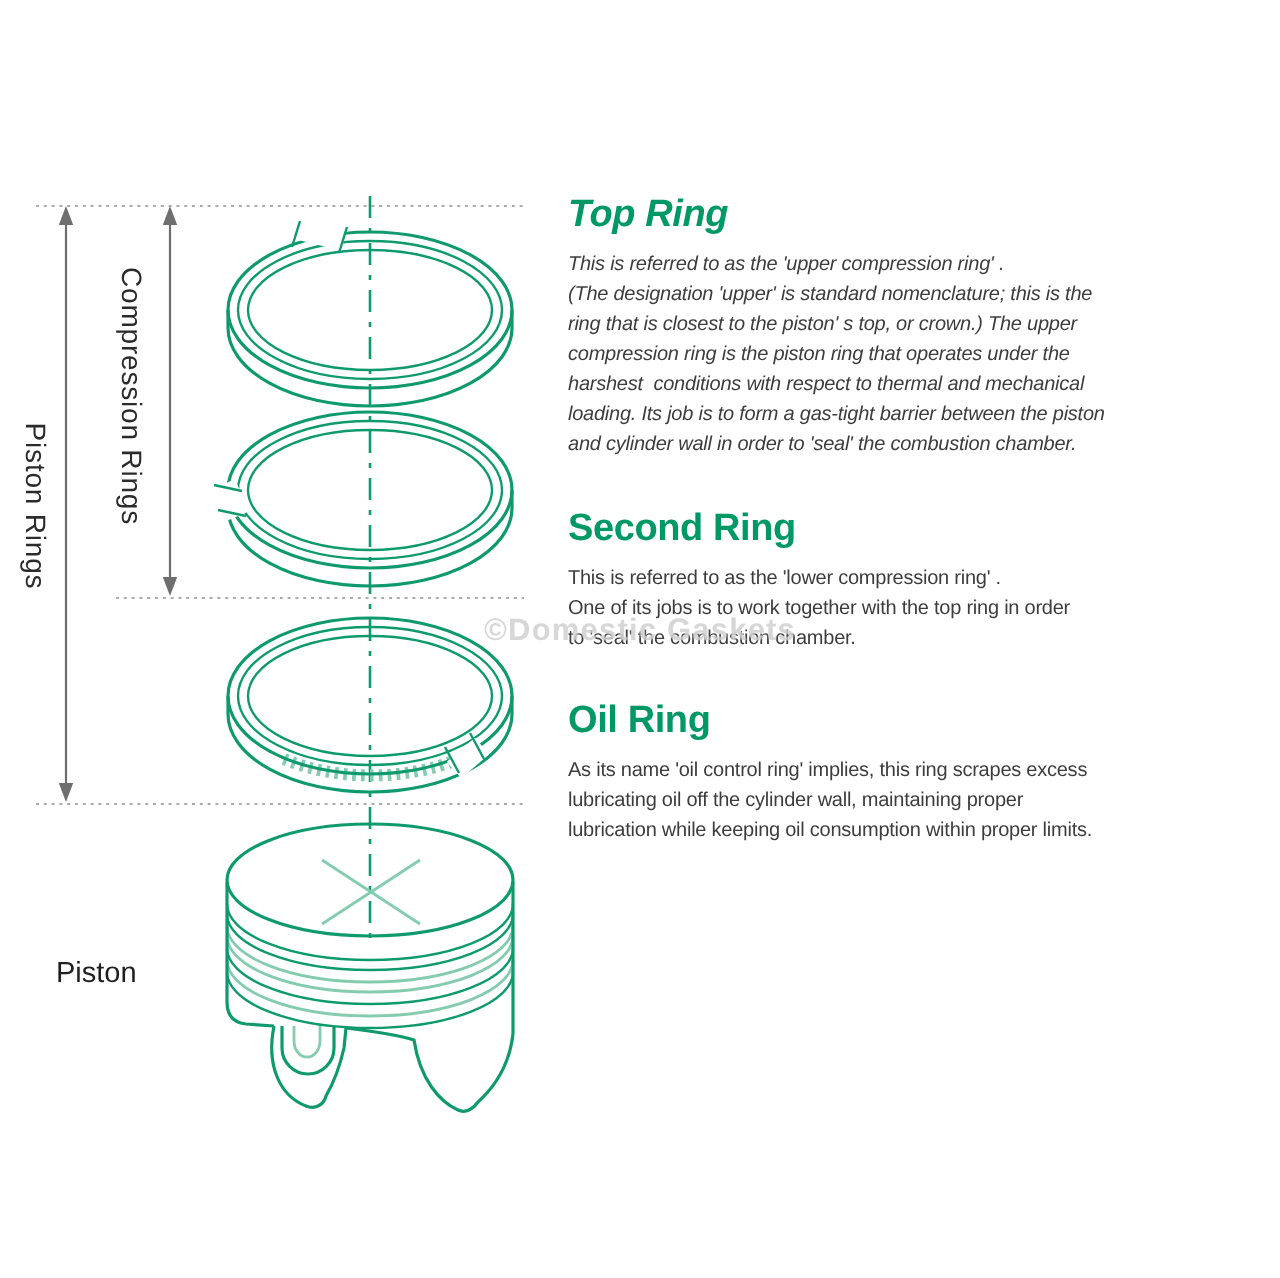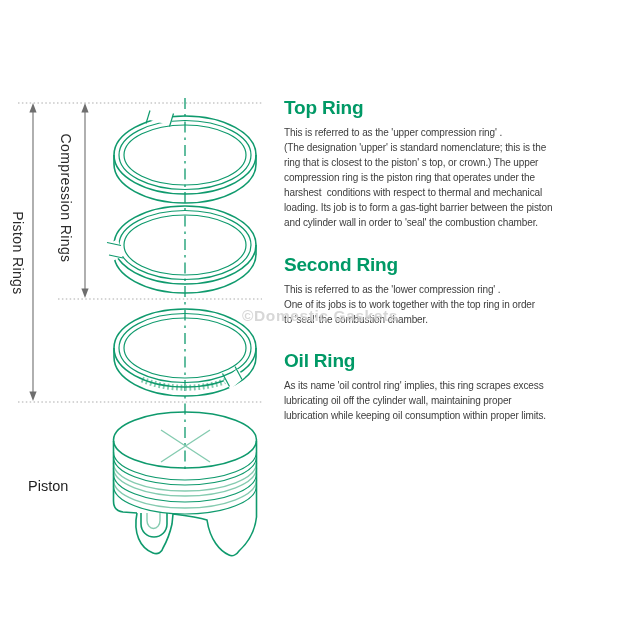--- a/index.html
+++ b/index.html
@@ -109,21 +109,21 @@
       <path class="g1" d="M137,513 C133,533 140,548 153,553 C158,555 162,552 163,548 C167,541 170,533 172,524 L173,514"></path>
       <path class="g1" d="M141,513 L141,524 A13,13 0 0 0 167,524 L167,513"></path>
       <path class="lg" d="M147,513 L147,520.5 A6.5,8 0 0 0 160,520.5 L160,513"></path>
       <path class="g1" d="M173,514 C190,516 201,518 207,520 C210,540 220,551 229,555 C233,557 237,554 239,551 C250,541 255,530 256.5,517"></path>
       <path class="g1" d="M256.5,441 L256.5,517"></path>
     </g>
 
     <text class="plabel" x="28" y="491">Piston</text>
   </svg>
 
-  <div class="section" style="top:97px;">
+  <div class="section" style="top:97px;font-style:italic;">
     <h2>Top Ring</h2>
     <p>This is referred to as the 'upper compression ring' .
 (The designation 'upper' is standard nomenclature; this is the
 ring that is closest to the piston' s top, or crown.) The upper
 compression ring is the piston ring that operates under the
 harshest  conditions with respect to thermal and mechanical
 loading. Its job is to form a gas-tight barrier between the piston
 and cylinder wall in order to 'seal' the combustion chamber.</p>
   </div>
 

